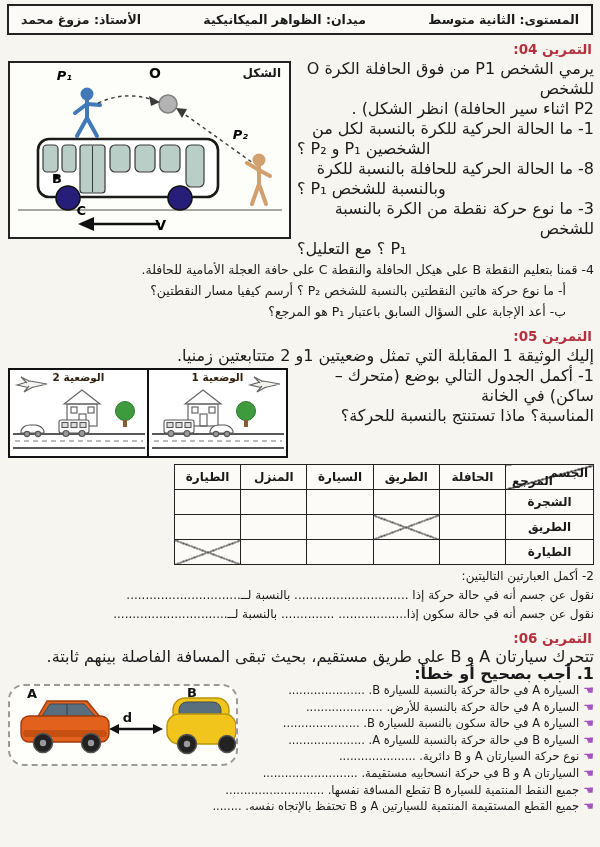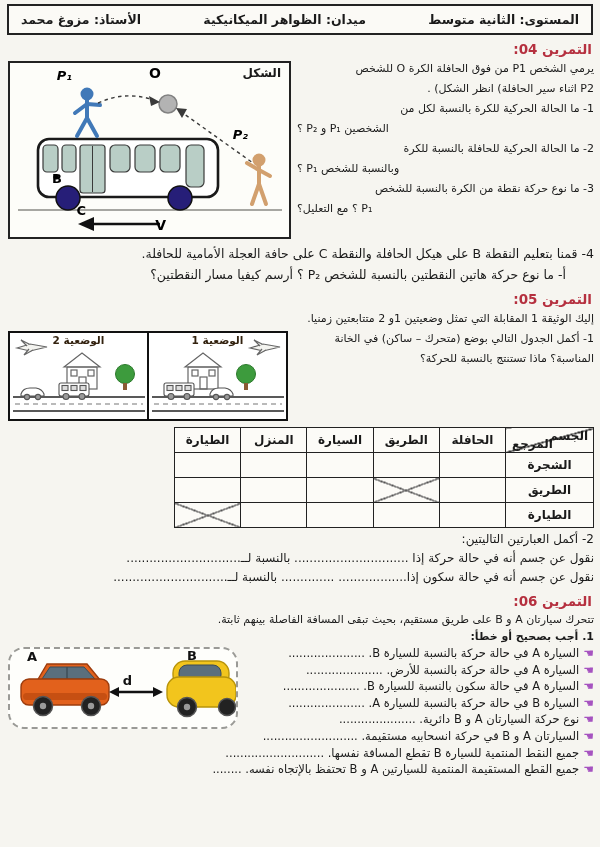--- a/index.html
+++ b/index.html
@@ -12,21 +12,21 @@
   
   .hdr {
     margin:4px 7px 0 7px; border:2px solid #222; background:#fbfaf6;
     display:flex; justify-content:space-between; align-items:center;
     padding:6px 12px; font-weight:bold; font-size:12.5px;
   }
   
   .content { padding:0 6px; }
   .ex-title { color:#b5303f; font-weight:bold; font-size:13.5px; margin:6px 2px 2px 0; }
   .clear { clear:both; }
-  .txt { font-size:11px; line-height:20px; }
+  .txt { font-size:16px; line-height:20px; }
   .center { text-align:left; padding-left:40px; }
   
   .fig-bus {
     float:left; width:283px; height:178px; border:2px solid #222;
     background:#fdfdf9; position:relative; margin:2px 6px 4px 2px;
   }
   .fig-bus .cap { position:absolute; top:3px; right:8px; font-weight:bold; font-size:12px; }
   svg text { font-family:"DejaVu Sans","Liberation Sans",sans-serif; }
   .ex04-col { overflow:visible; }
   .full-lines { clear:both; font-size:12.5px; line-height:21px; }
@@ -153,29 +153,30 @@
           <polygon points="68,161 84,154 84,168" fill="#111"></polygon>
           <text x="156" y="167" font-size="14" font-weight="bold" id="lbl-v">V</text>
         </svg>
       </div>
 
       <div class="ex04-col txt">
         <div>يرمي الشخص P1 من فوق الحافلة الكرة O للشخص</div>
         <div>P2 اثناء سير الحافلة) انظر الشكل) .</div>
         <div>1- ما الحالة الحركية للكرة بالنسبة لكل من</div>
         <div class="center">الشخصين P₁ و P₂ ؟</div>
-        <div>2- ما الحالة الحركية للحافلة بالنسبة للكرة</div>
+        <div>8- ما الحالة الحركية للحافلة بالنسبة للكرة</div>
         <div class="center">وبالنسبة للشخص P₁ ؟</div>
         <div>3- ما نوع حركة نقطة من الكرة بالنسبة للشخص</div>
         <div class="center">P₁ ؟ مع التعليل؟</div>
       </div>
 
       <div class="full-lines">
         <div>4- قمنا بتعليم النقطة B على هيكل الحافلة والنقطة C على حافة العجلة الأمامية للحافلة.</div>
         <div class="ind">أ-  ما نوع حركة هاتين النقطتين بالنسبة للشخص P₂ ؟ أرسم كيفيا مسار النقطتين؟</div>
+        <div class="ind">ب- أعد الإجابة على السؤال السابق باعتبار P₁ هو المرجع؟</div>
       </div>
     </div>
 
     <div class="ex-title">التمرين 05:</div>
     <div class="txt">إليك الوثيقة 1 المقابلة التي تمثل وضعيتين 1و 2 متتابعتين زمنيا.</div>
 
     <div>
       <div class="fig-doc1">
 
         <div class="panel">

